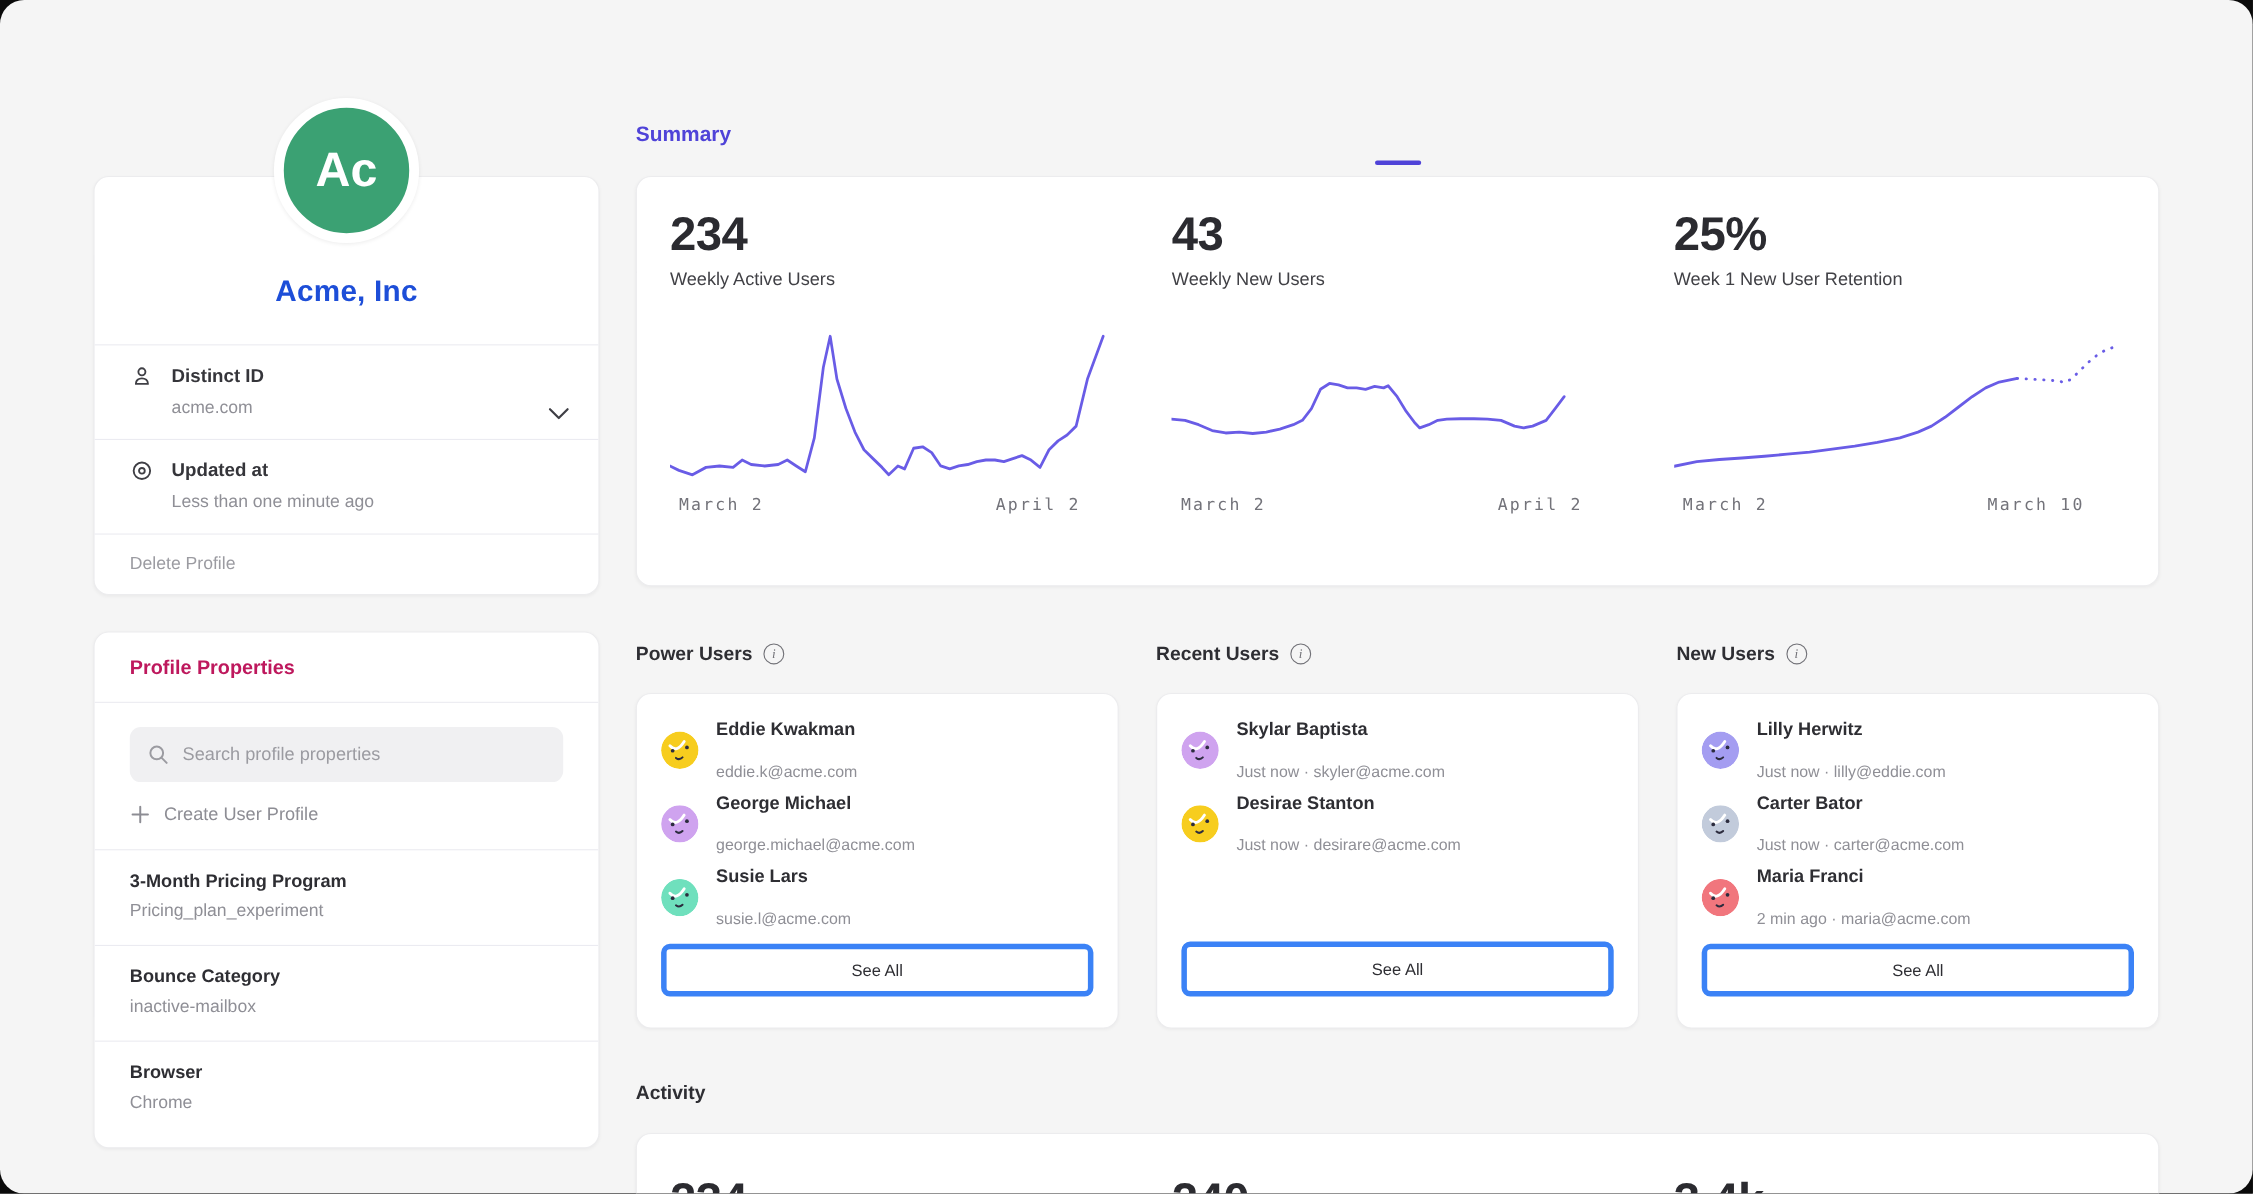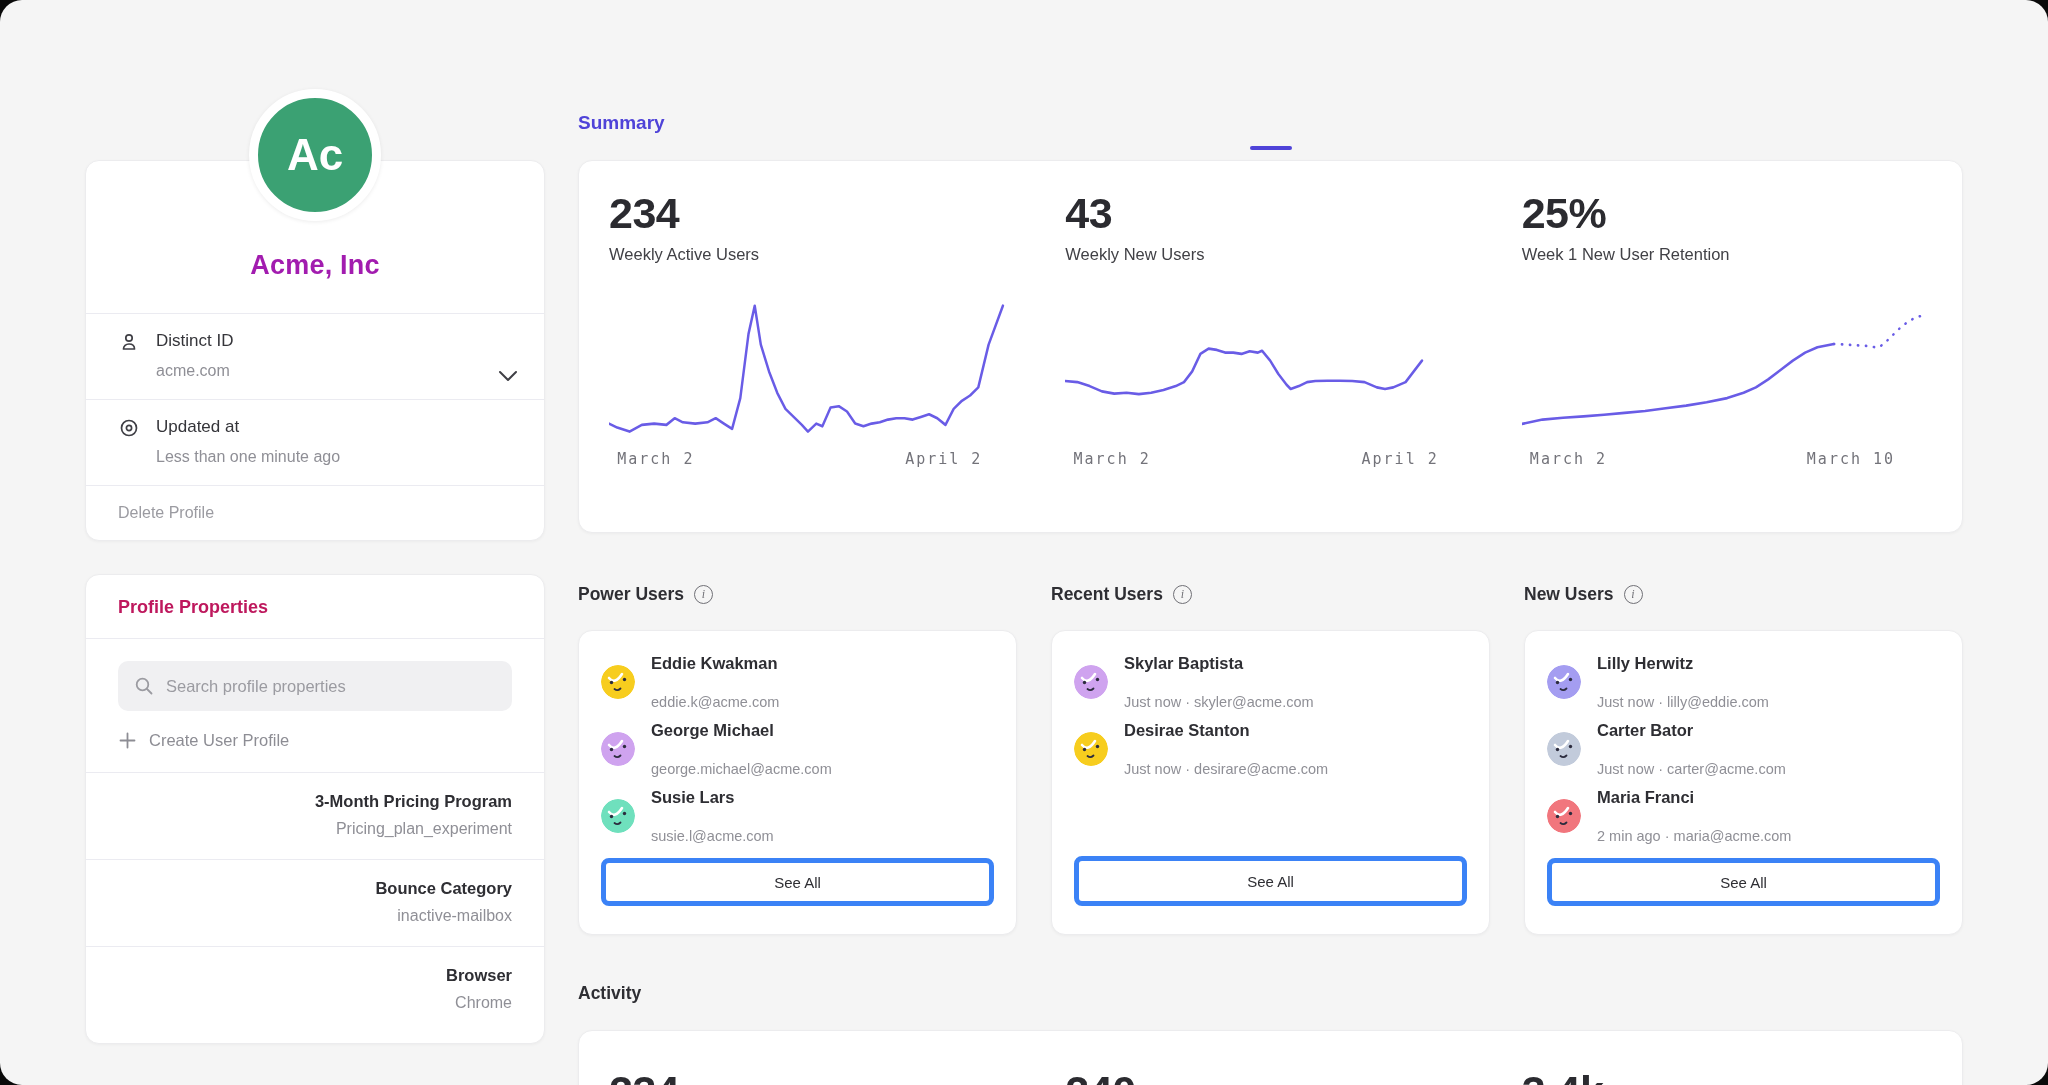--- a/index.html
+++ b/index.html
@@ -14,41 +14,41 @@
   
   .sidebar { position:absolute; left:85px; top:160px; width:460px; }
   .avatar-big { position:absolute; left:50%; top:-72px; transform:translateX(-50%);
     width:132px; height:132px; border-radius:50%; border:9px solid #fff;
     display:flex; align-items:center; justify-content:center;
     color:#fff; font-size:44px; font-weight:700; z-index:2;
     box-shadow:0 1px 4px rgba(0,0,0,.08); }
   .profile-card { position:relative; }
   .profile-head { height:152px; display:flex; align-items:flex-end;
     justify-content:center; padding-bottom:32px; }
-  .company-name { font-size:27px; font-weight:700; color:#a21caf; letter-spacing:.2px; }
+  .company-name { font-size:27px; font-weight:700; color:#1d4ed8; letter-spacing:.2px; }
   .divider { height:1px; background:#ebebf1; }
   .prop-row { padding:17px 32px 19px 32px; position:relative; }
-  .prop-row .lbl { display:flex; gap:16px;
-    font-size:17px; font-weight:400; color:#35353a; }
+  .prop-row .lbl { display:flex; align-items:center; gap:16px;
+    font-size:17px; font-weight:700; color:#35353a; }
   .prop-row .lbl svg { flex:0 0 auto; }
   .prop-row .val { margin:9px 0 0 38px; font-size:16px; color:#8f8f96; }
   .chevron { position:absolute; right:26px; top:56px; cursor:pointer; }
   .delete-row { padding:18px 32px; font-size:16px; color:#9b9ba1; cursor:pointer; }
 
   .props-card { margin-top:33px; overflow:hidden; padding-bottom:10px; }
   .props-title { padding:22px 32px 20px 32px; font-size:18px; font-weight:700; color:#be185d; }
   .search-wrap { margin:22px 32px 0 32px; position:relative; }
   .search-input { width:100%; height:50px; background:#f0f0f2; border:none;
     border-radius:10px; padding:0 16px 0 48px; font-size:16.5px; color:#45454a;
     font-family:inherit; outline:none; }
   .search-input::placeholder { color:#9b9ba1; }
   .search-icon { position:absolute; left:16px; top:15px; }
   .create-row { display:flex; align-items:center; gap:13px; padding:20px 33px 22px 33px;
     font-size:16.5px; color:#8d8d94; cursor:pointer; }
-  .kv-row { padding:19px 32px 21px 32px;text-align:right; }
+  .kv-row { padding:19px 32px 21px 32px; }
   .kv-name { font-size:16.5px; font-weight:700; color:#2e2e33; }
   .kv-val { margin-top:9px; font-size:16px; color:#8f8f96; }
 
   
   .main { position:absolute; left:578px; top:0; width:1385px; }
   .tabs { position:absolute; top:112px; left:0; width:100%; display:flex;
     justify-content:center; gap:84px;flex-direction:column; }
   .tab { position:relative; font-size:19px; font-weight:700; color:#8a8a91;
     cursor:pointer; padding-bottom:14px; }
   .tab.active { color:#4f43d8; }

